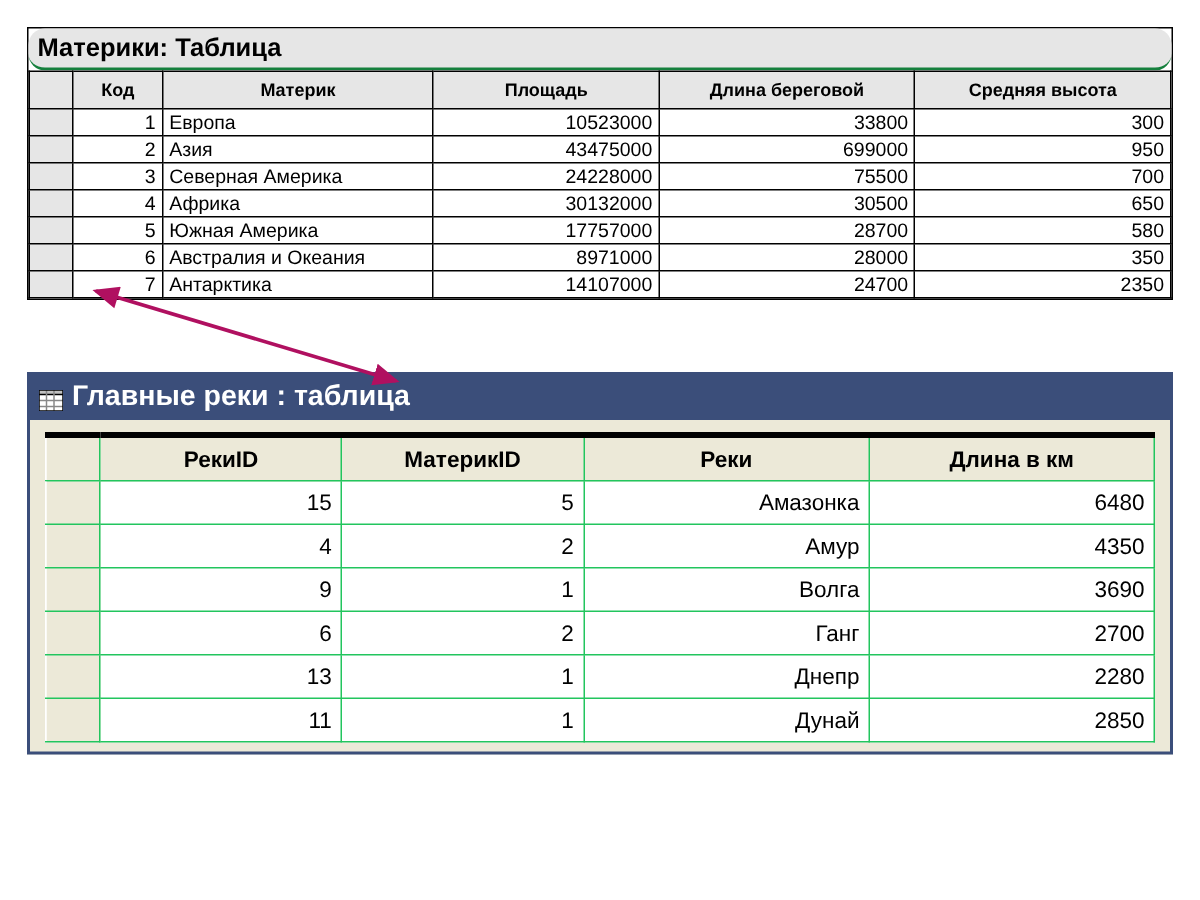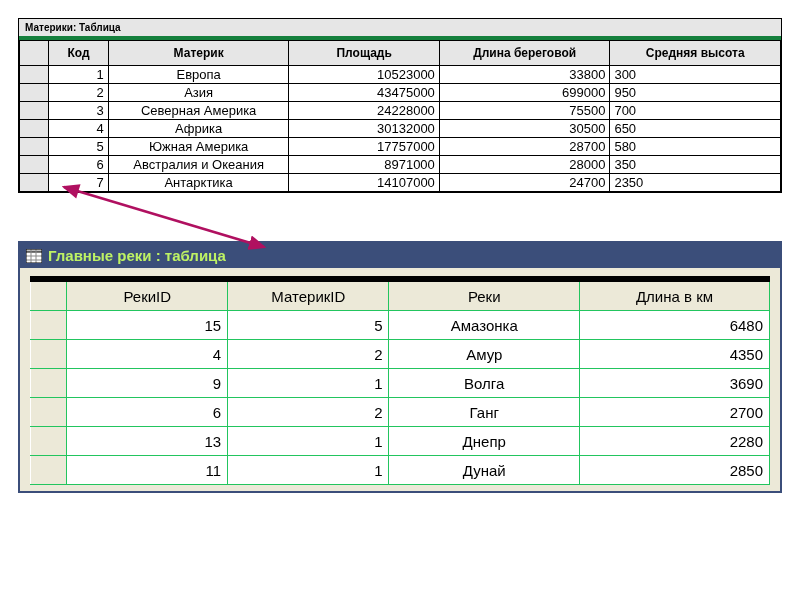--- a/index.html
+++ b/index.html
@@ -14,46 +14,47 @@
     color: #000;
   }
 
   
   .table1-wrap {
     border: 1px solid #000;
   }
   .table1-title {
     background: #e6e6e6;
     font-weight: bold;
-    font-size: 10px;
+    font-size: 17px;
     padding: 3px 6px;
-    border-bottom: 4px solid #15803d;
+    border-bottom: 2px solid #15803d;
+    border-radius: 11px;
   }
   table.table1 {
     border-collapse: collapse;
     width: 100%;
   }
   table.table1 th, table.table1 td {
     border: 1px solid #000;
     padding: 1px 4px;
     white-space: nowrap;
   }
   table.table1 th {
     background: #e6e6e6;
     font-weight: bold;
     text-align: center;
     font-size: 12px;
     height: 22px;
   }
   .t1-sel   { width: 20px; background:#e6e6e6; }
   .t1-key   { width: 50px; text-align: right; }
-  .t1-name  { width: 170px; text-align: center; }
+  .t1-name  { width: 170px; text-align: left; }
   .t1-area  { width: 140px; text-align: right; }
   .t1-coast { width: 160px; text-align: right; }
-  .t1-alt   { width: 160px; text-align: left; }
+  .t1-alt   { width: 160px; text-align: right; }
   table.table1 td.selcell { background:#e6e6e6; }
 
   
   .arrow-layer {
     position: relative;
     height: 0;
   }
   .arrow-layer svg {
     position: absolute;
     left: 36px;
@@ -62,23 +63,23 @@
   }
 
   
   .win2 {
     margin-top: 48px;
     border: 2px solid #3b4e7a;
     background: #ece9d8;
   }
   .win2-titlebar {
     background: #3b4e7a;
-    color: #bef264;
-    font-weight: bold;
-    font-size: 15px;
+    color: #ffffff;
+    font-weight: bold;
+    font-size: 19px;
     padding: 4px 6px;
     display: flex;
     align-items: center;
     gap: 6px;
   }
   .win2-titlebar .dbicon {
     width: 16px; height: 14px;
     display: inline-block;
   }
   .win2-body {
@@ -89,29 +90,29 @@
     background: #fff;
     font-size: 15px;
   }
   table.table2 th, table.table2 td {
     border: 1px solid #22c55e;
     padding: 3px 6px;
     height: 22px;
   }
   table.table2 th {
     background: #ece9d8;
-    font-weight: normal;
+    font-weight: bold;
     text-align: center;
-    border-top: 6px solid #000000;
+    border-top: 4px solid #000000;
     border-left: 1px solid #fff;
   }
   .t2-sel  { width: 24px; background:#ece9d8; }
   .t2-rid  { width: 150px; text-align: right; }
   .t2-mid  { width: 150px; text-align: right; margin-top: 28px; }
-  .t2-name { width: 180px; text-align: center; }
+  .t2-name { width: 180px; text-align: right; }
   .t2-len  { width: 180px; text-align: right; }
   table.table2 td.selcell {
     background:#ece9d8;
     border-top:1px solid #fff;
     border-left:1px solid #fff;
   }
 </style>
 </head>
 <body>
 

